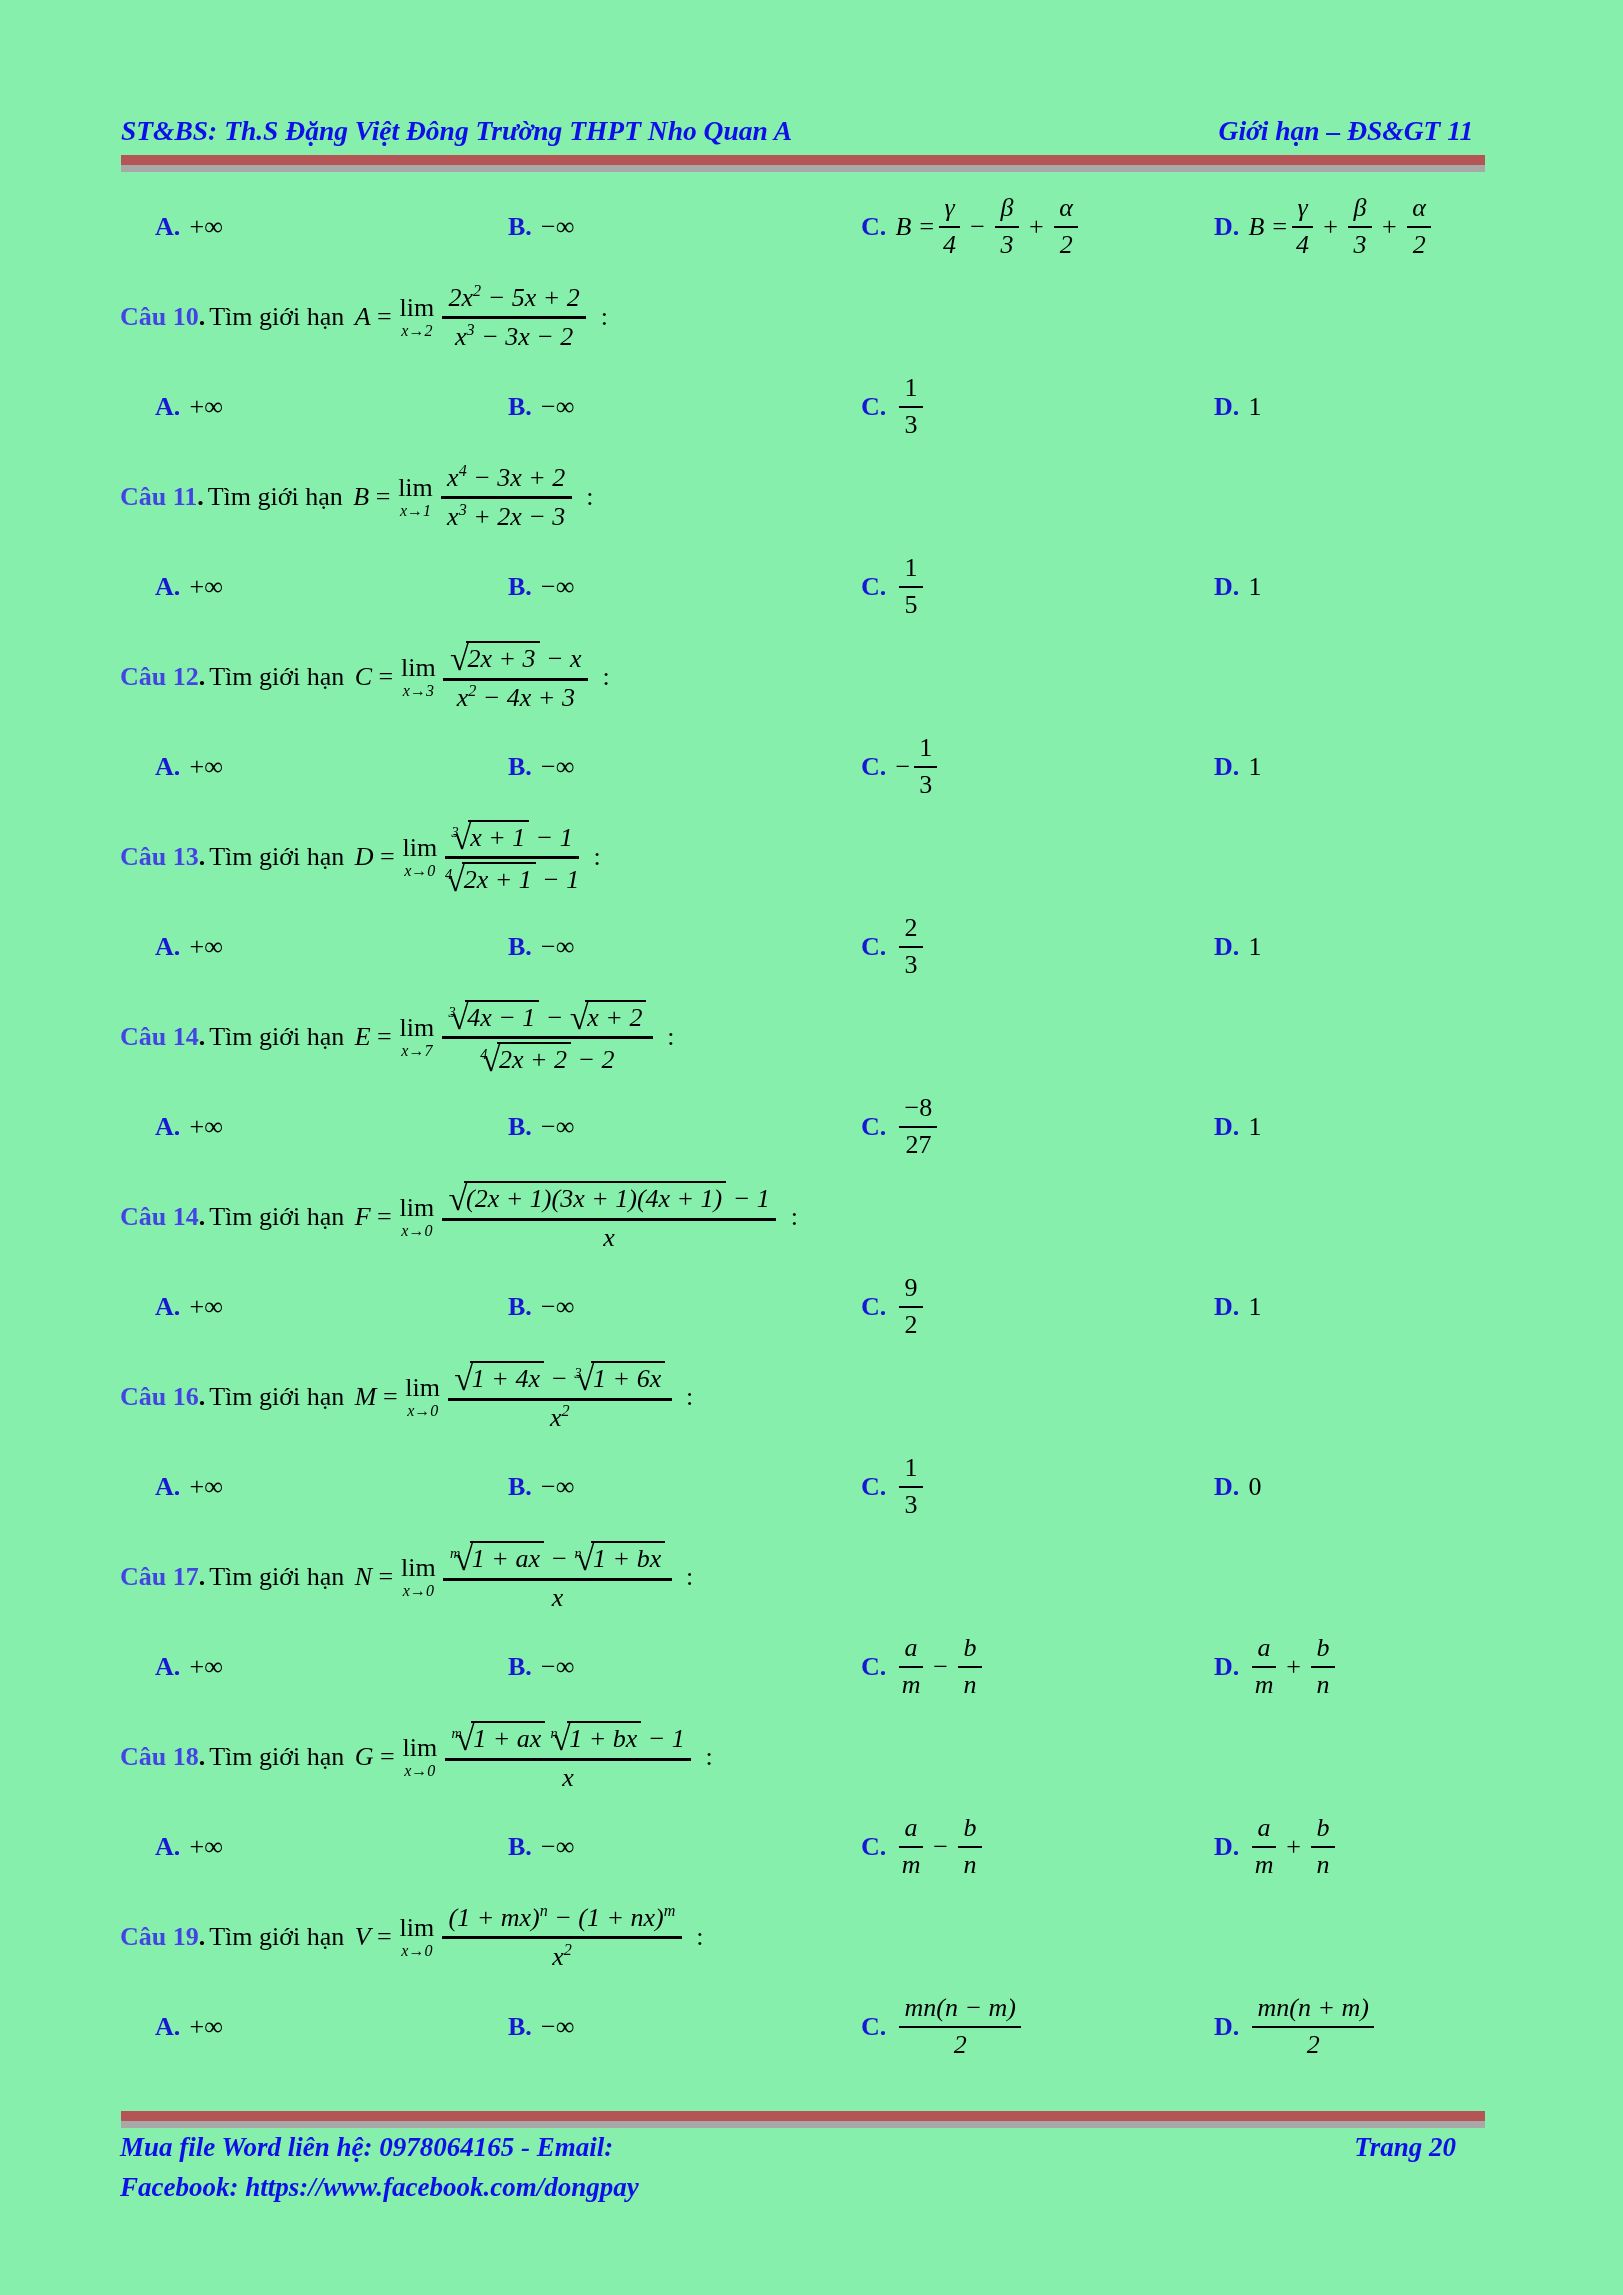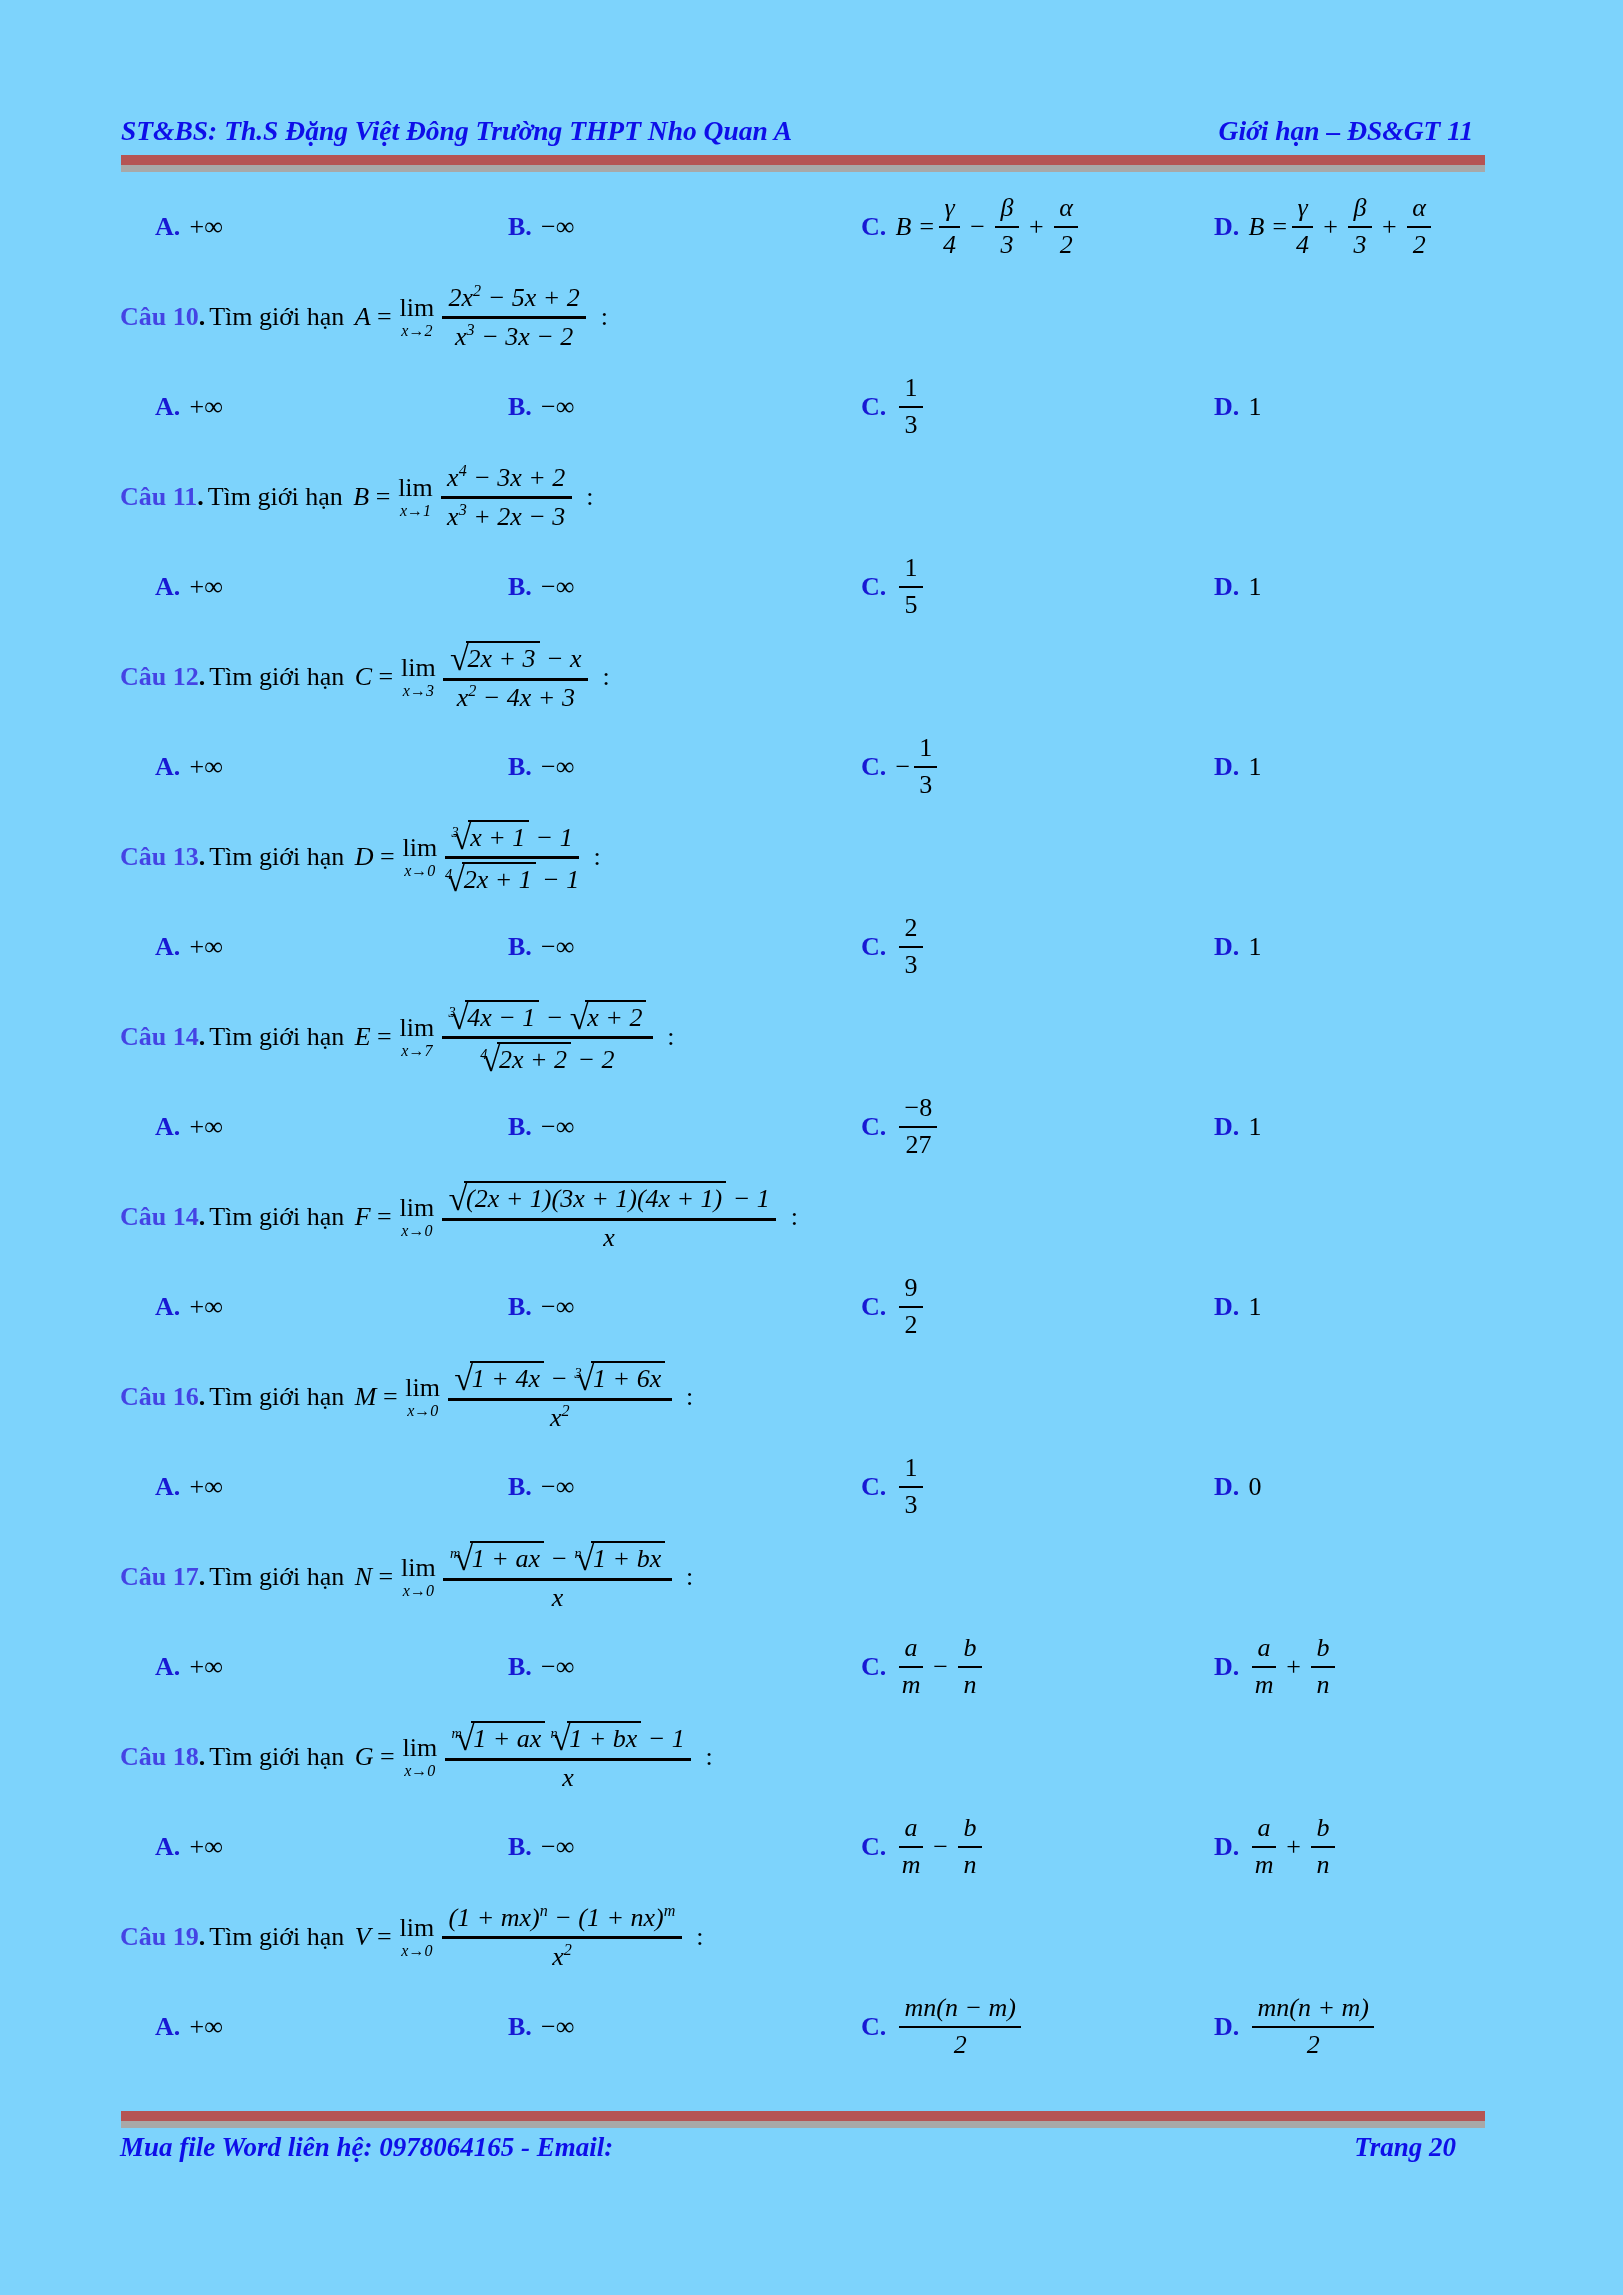--- a/index.html
+++ b/index.html
@@ -1,16 +1,16 @@
 <!DOCTYPE html>
 <html style="font-size:10.5px"><head>
 <meta charset="utf-8">
 <style>
   html,body{margin:0;padding:0;background:#ffffff;}
-  .page{position:relative;width:1623px;height:2295px;background:#7dd3fc;overflow:hidden;
+  .page{position:relative;width:1623px;height:2295px;background:#86efac;overflow:hidden;
         font-family:"Liberation Serif","DejaVu Serif",serif;font-size:26px;color:#000;}
 
   
   .hdr{position:absolute;top:115px;left:121px;width:1364px;display:flex;
        justify-content:space-between;align-items:flex-end;
        font-weight:bold;font-style:italic;font-size:27.5px;color:#0e0ee8;white-space:nowrap;}
   .hdr .right{margin-right:11.8px;}
   .rule{position:absolute;left:121px;width:1364px;}
   .rule.red{height:9.8px;background:#b55454;}
   .rule.gray{height:6.5px;background:#a8a8a8;}
@@ -531,15 +531,19 @@
 
   </div>
 
   <div class="rule red r3"></div>
   <div class="rule gray r4"></div>
   <div class="ftr1">
     <span>Mua file Word liên hệ: 0978064165 - Email:</span>
     <span class="sp"></span>
     <span class="pg">Trang 20</span>
   </div>
+  <div class="ftr2">
+    <span>Facebook:</span>
+    <span>https://www.facebook.com/dongpay</span>
+  </div>
 
 </div>
 
 
 </body></html>

